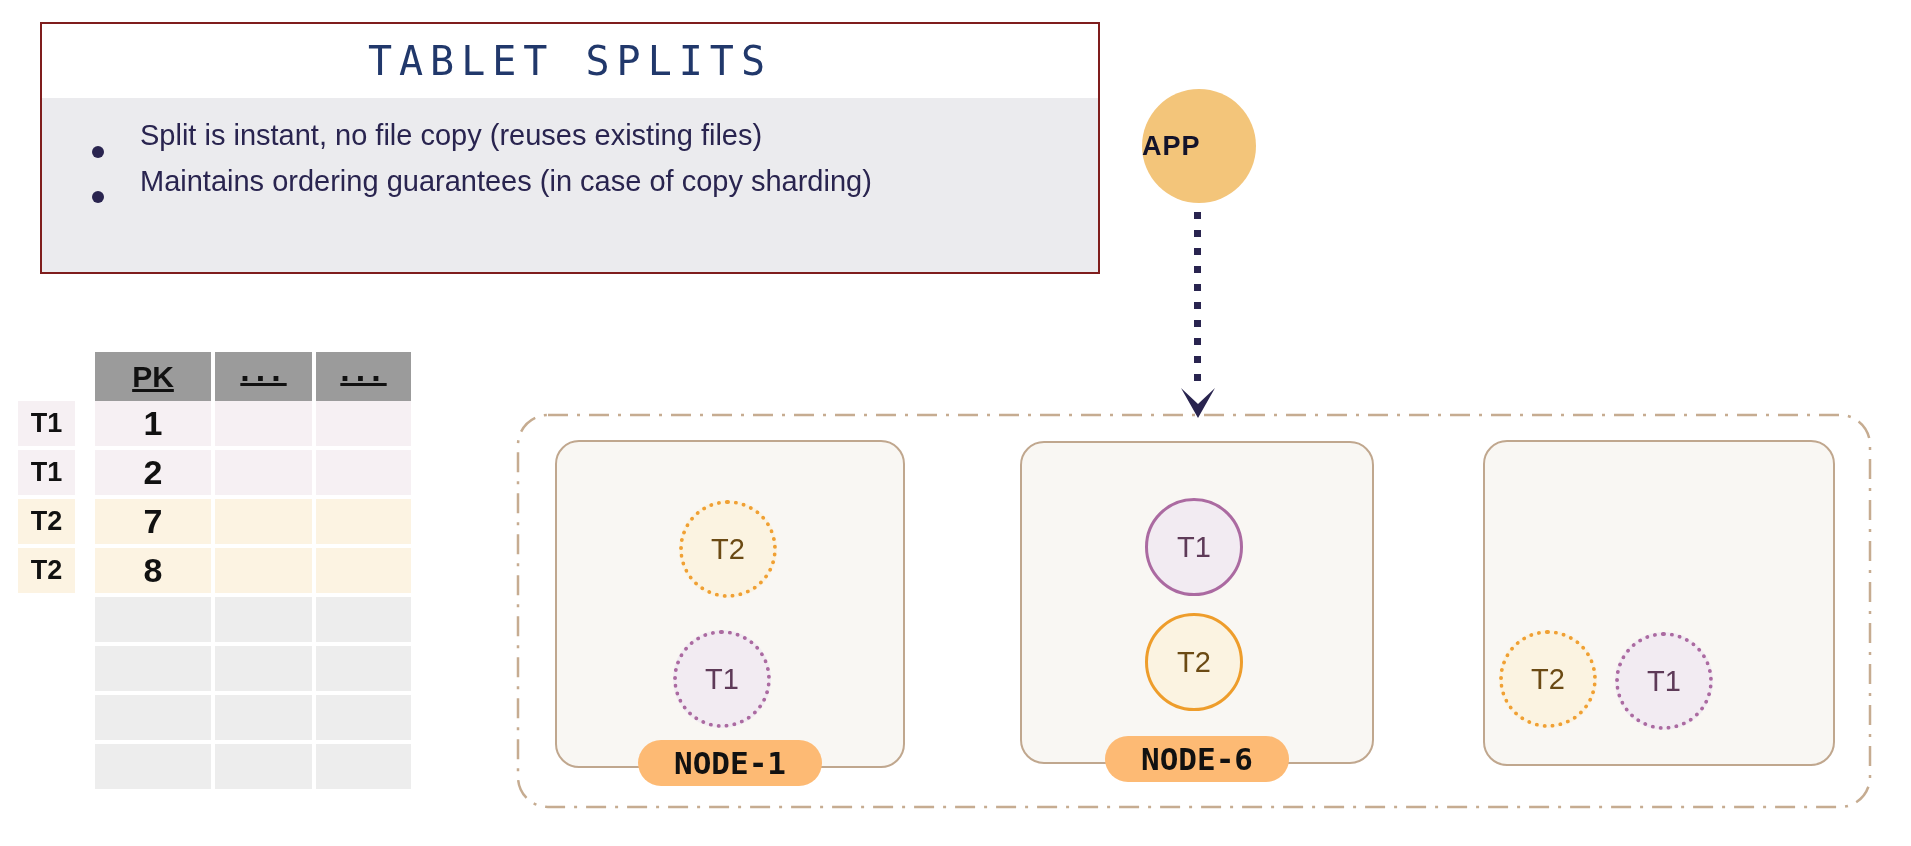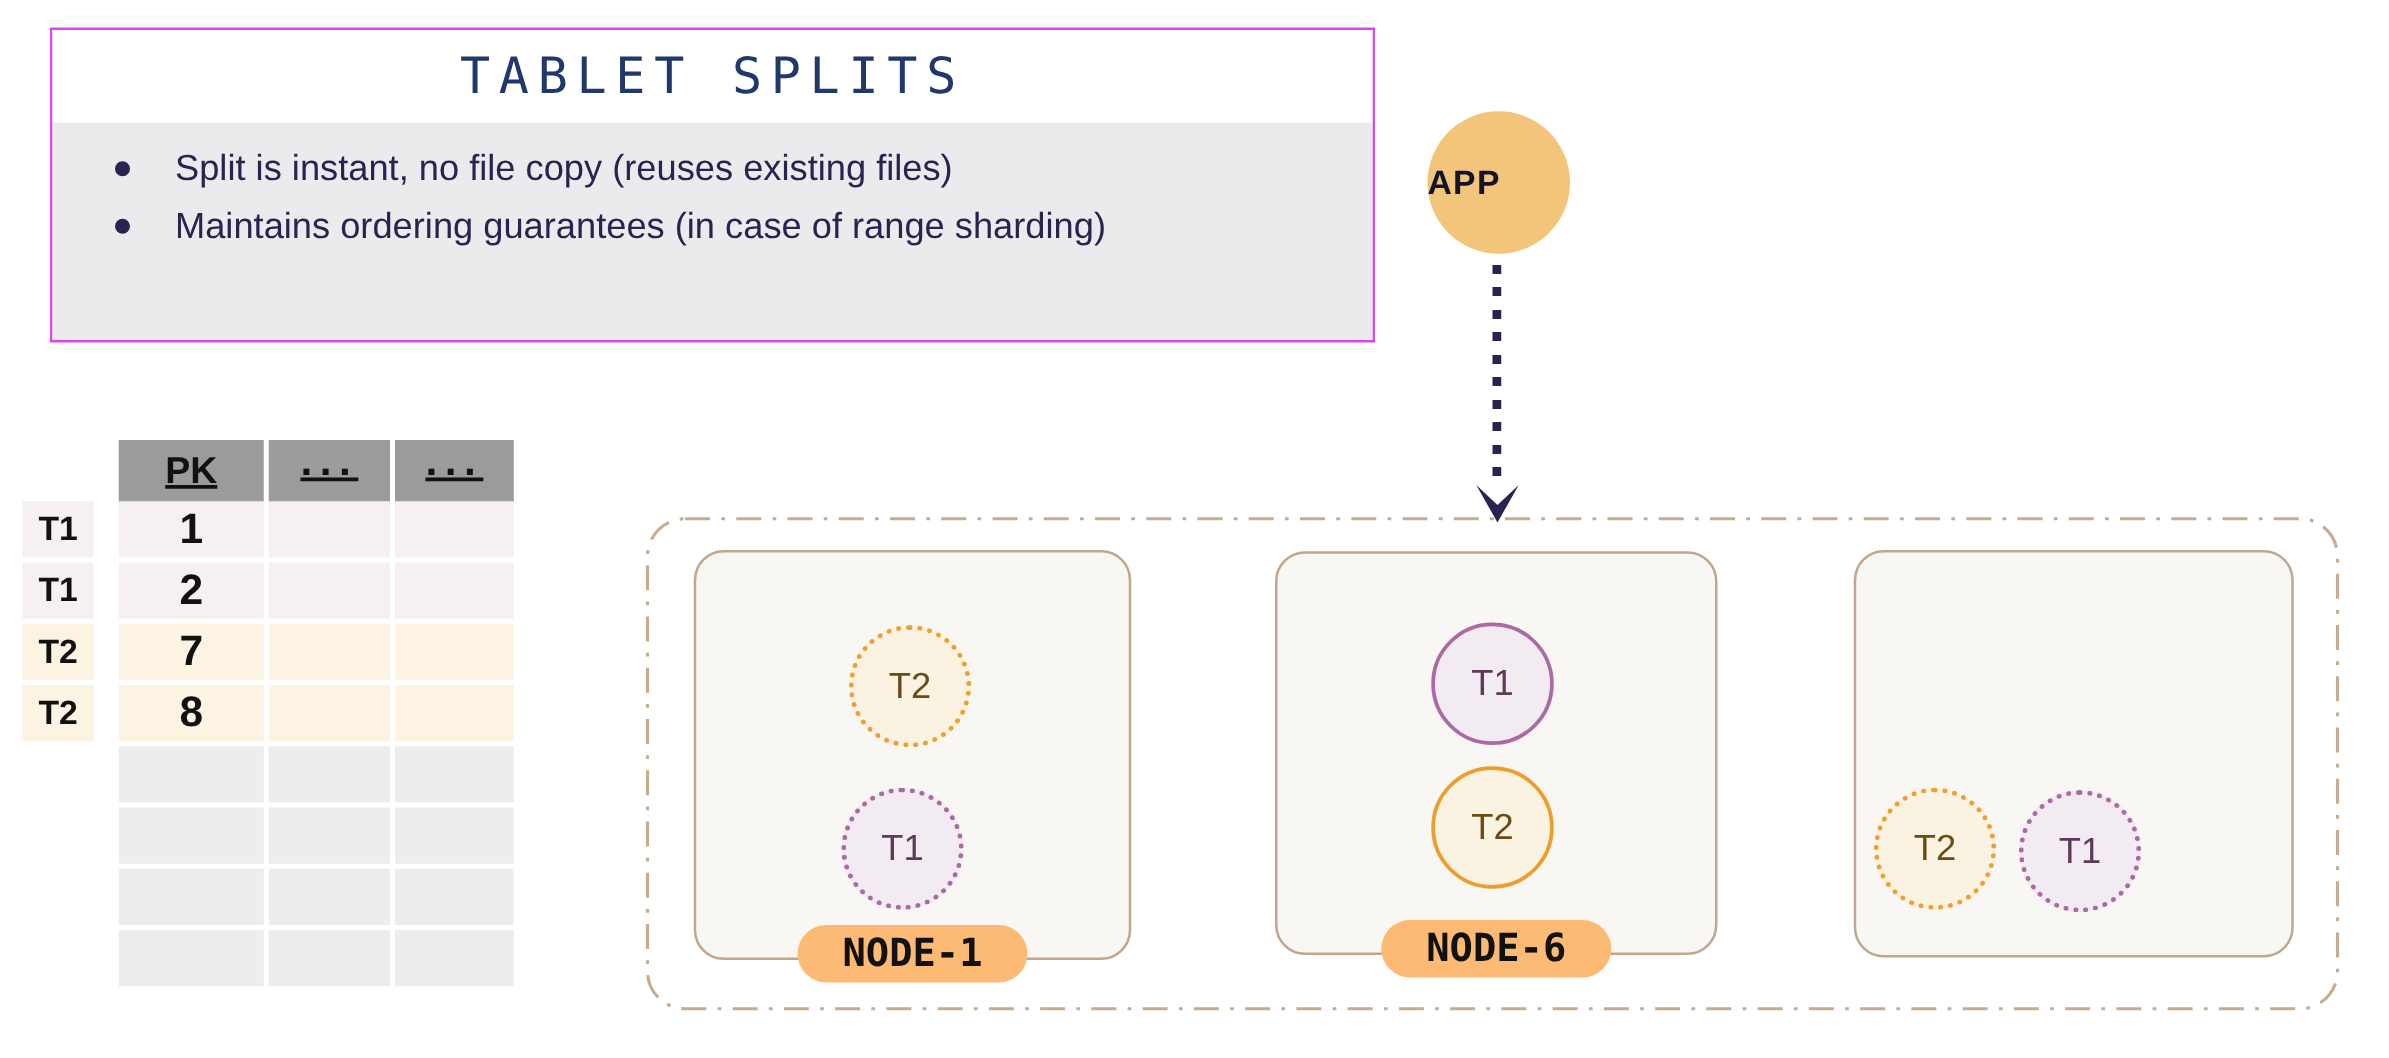--- a/index.html
+++ b/index.html
@@ -5,37 +5,37 @@
   html,body{margin:0;padding:0;}
   body{
     width:1911px;height:846px;position:relative;overflow:hidden;
     background:#ffffff;
     font-family:"Liberation Sans", sans-serif;
   }
 
   
   .info-box{
     position:absolute;left:40px;top:22px;width:1060px;height:252px;
-    border:2px solid #d946ef;box-sizing:border-box;background:#ffffff;
+    border:2px solid #7f1d1d;box-sizing:border-box;background:#ffffff;
   }
   .info-header{
     height:74px;display:flex;align-items:center;justify-content:center;
     background:#ffffff;
   }
   .info-title{
     font-family:"DejaVu Sans Mono","Liberation Mono",monospace;
     font-size:40px;font-weight:500;color:#21386b;letter-spacing:7px;
   }
   .info-body{
     background:#ebebee;height:174px;box-sizing:border-box;
     padding:16px 20px 0 44px;
   }
   .info-body ul{list-style:none;margin:0;padding:0;}
   .info-body li{
-    display:flex;align-items:flex-start;
+    display:flex;align-items:flex-end;
     color:#29244f;font-size:29px;line-height:1.5;margin-bottom:2px;
   }
   .bullet-dot{
     flex:0 0 auto;width:12px;height:12px;border-radius:50%;
     background:#29244f;margin:15px 36px 0 6px;
   }
   .bullet-text{max-width:770px;}
 
   
   .app-circle{
@@ -116,21 +116,21 @@
     <span class="info-title">TABLET SPLITS</span>
   </div>
   <div class="info-body">
     <ul>
       <li>
         <span class="bullet-dot"></span>
         <span class="bullet-text">Split is instant, no file copy (reuses existing files)</span>
       </li>
       <li>
         <span class="bullet-dot"></span>
-        <span class="bullet-text">Maintains ordering guarantees (in case of range sharding)</span>
+        <span class="bullet-text">Maintains ordering guarantees (in case of copy sharding)</span>
       </li>
     </ul>
   </div>
 </div>
 
 <div class="app-circle">
   <span>APP</span>
 </div>
 <div class="app-arrow-line"></div>
 <svg class="app-arrow-head" viewBox="0 0 34 30">

